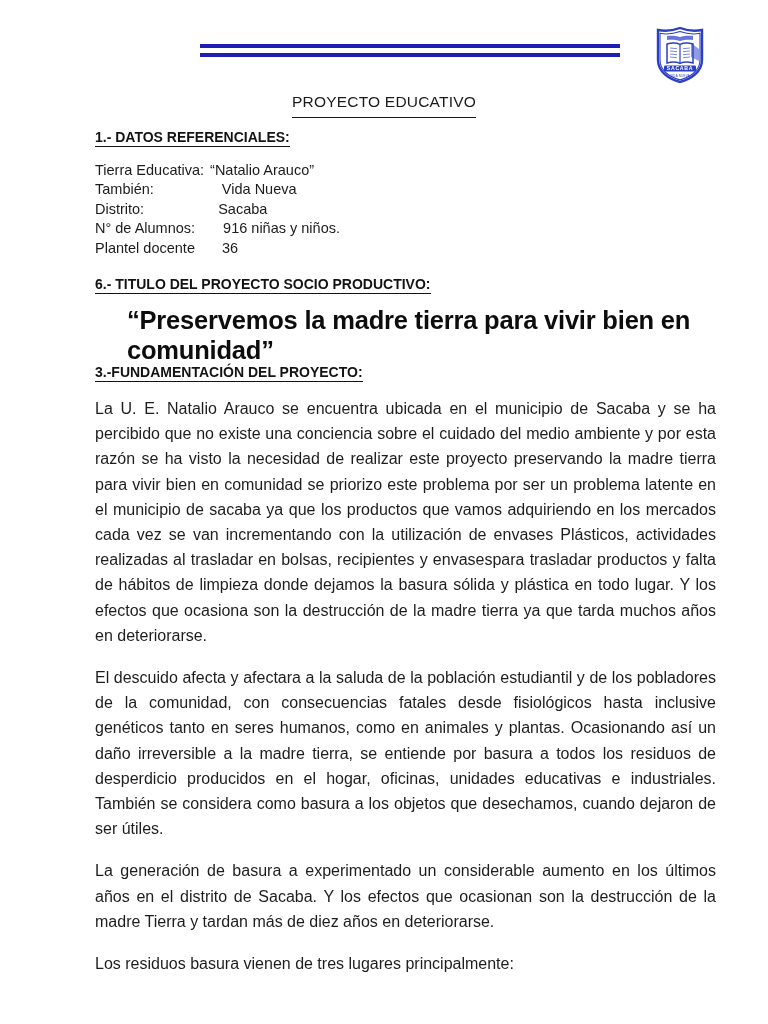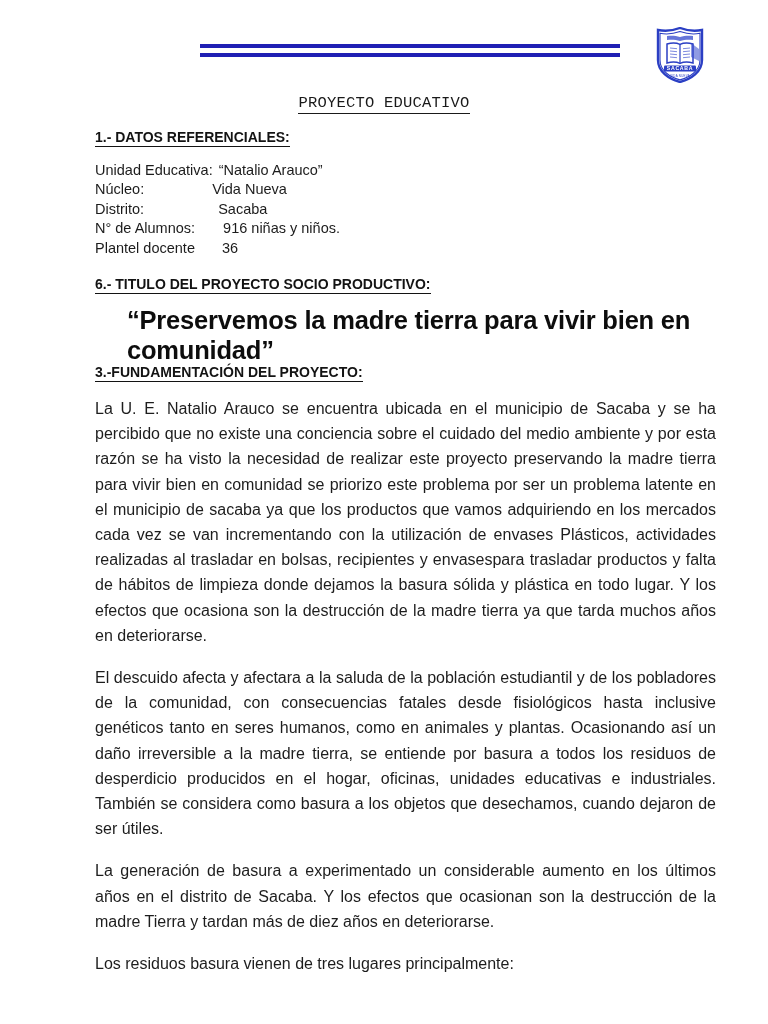--- a/index.html
+++ b/index.html
@@ -56,22 +56,21 @@
     top: 93px;
     width: 768px;
     text-align: center;
     font-family: "Liberation Sans", "DejaVu Sans", sans-serif;
     font-size: 15.5px;
     letter-spacing: 0.2px;
     color: #1a1a1a;
   }
   .doc-title span {
     border-bottom: 1.4px solid #1a1a1a;
-    padding-bottom: 1px;
-    font-family: Liberation Mono, monospace;
+    padding-bottom: 7px;
   }
 
   .sec-head {
     position: absolute;
     left: 95px;
     font-family: "Liberation Sans", "DejaVu Sans", sans-serif;
     font-weight: bold;
     font-size: 14px;
     color: #131313;
     white-space: nowrap;
@@ -173,22 +172,22 @@
 
   <div class="doc-title">
     <span>PROYECTO EDUCATIVO</span>
   </div>
 
   <div class="sec-head" id="sec1">
     <span>1.- DATOS REFERENCIALES:</span>
   </div>
 
   <div class="ref-block" id="ref-block">
-      <div class="ref-row"><span class="ref-label">Unidad Educativa:</span><span class="ref-value" style="margin-left: 6px;">“Natalio Arauco”</span></div>
-      <div class="ref-row"><span class="ref-label">Núcleo:</span><span class="ref-value" style="margin-left: 68px;">Vida Nueva</span></div>
+      <div class="ref-row"><span class="ref-label">Tierra Educativa:</span><span class="ref-value" style="margin-left: 6px;">“Natalio Arauco”</span></div>
+      <div class="ref-row"><span class="ref-label">También:</span><span class="ref-value" style="margin-left: 68px;">Vida Nueva</span></div>
       <div class="ref-row"><span class="ref-label">Distrito:</span><span class="ref-value" style="margin-left: 74px;">Sacaba</span></div>
       <div class="ref-row"><span class="ref-label">N° de Alumnos:</span><span class="ref-value" style="margin-left: 28px;">916 niñas y niños.</span></div>
       <div class="ref-row"><span class="ref-label">Plantel docente</span><span class="ref-value" style="margin-left: 27px;">36</span></div>
     </div>
 
   <div class="sec-head" id="sec2">
     <span>6.- TITULO DEL PROYECTO SOCIO PRODUCTIVO:</span>
   </div>
 
   <div class="big-title">“Preservemos la madre tierra para vivir bien en comunidad”</div>

